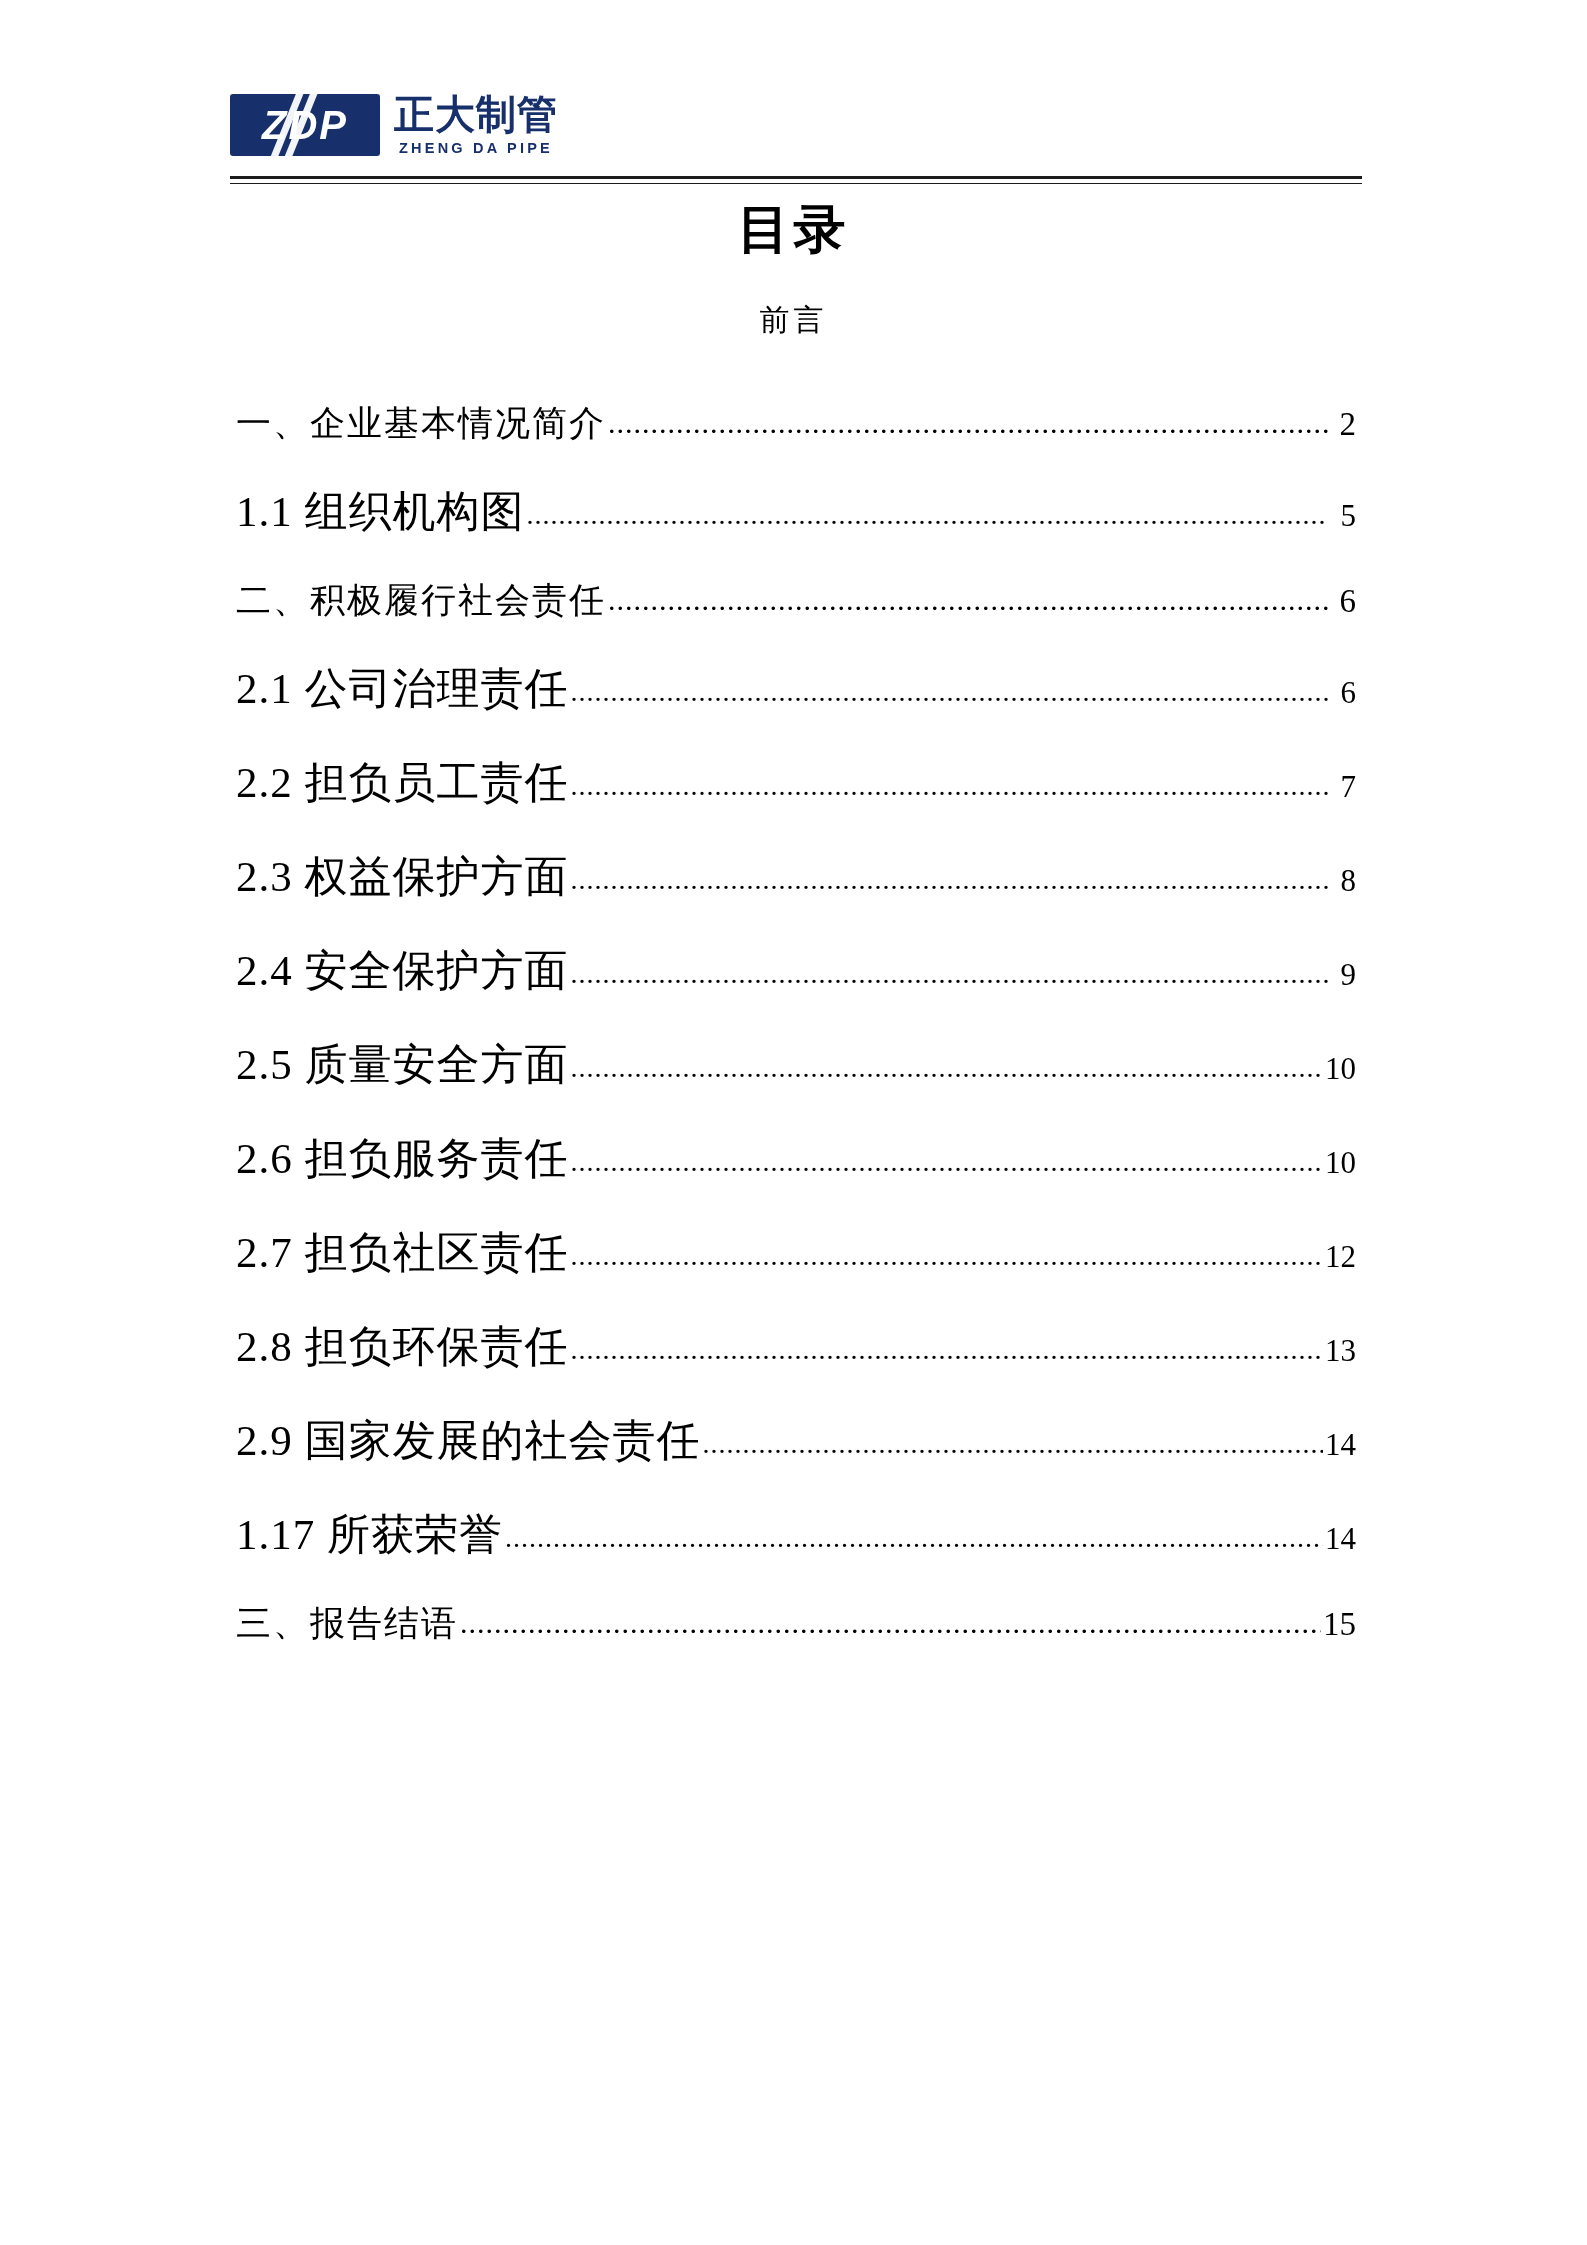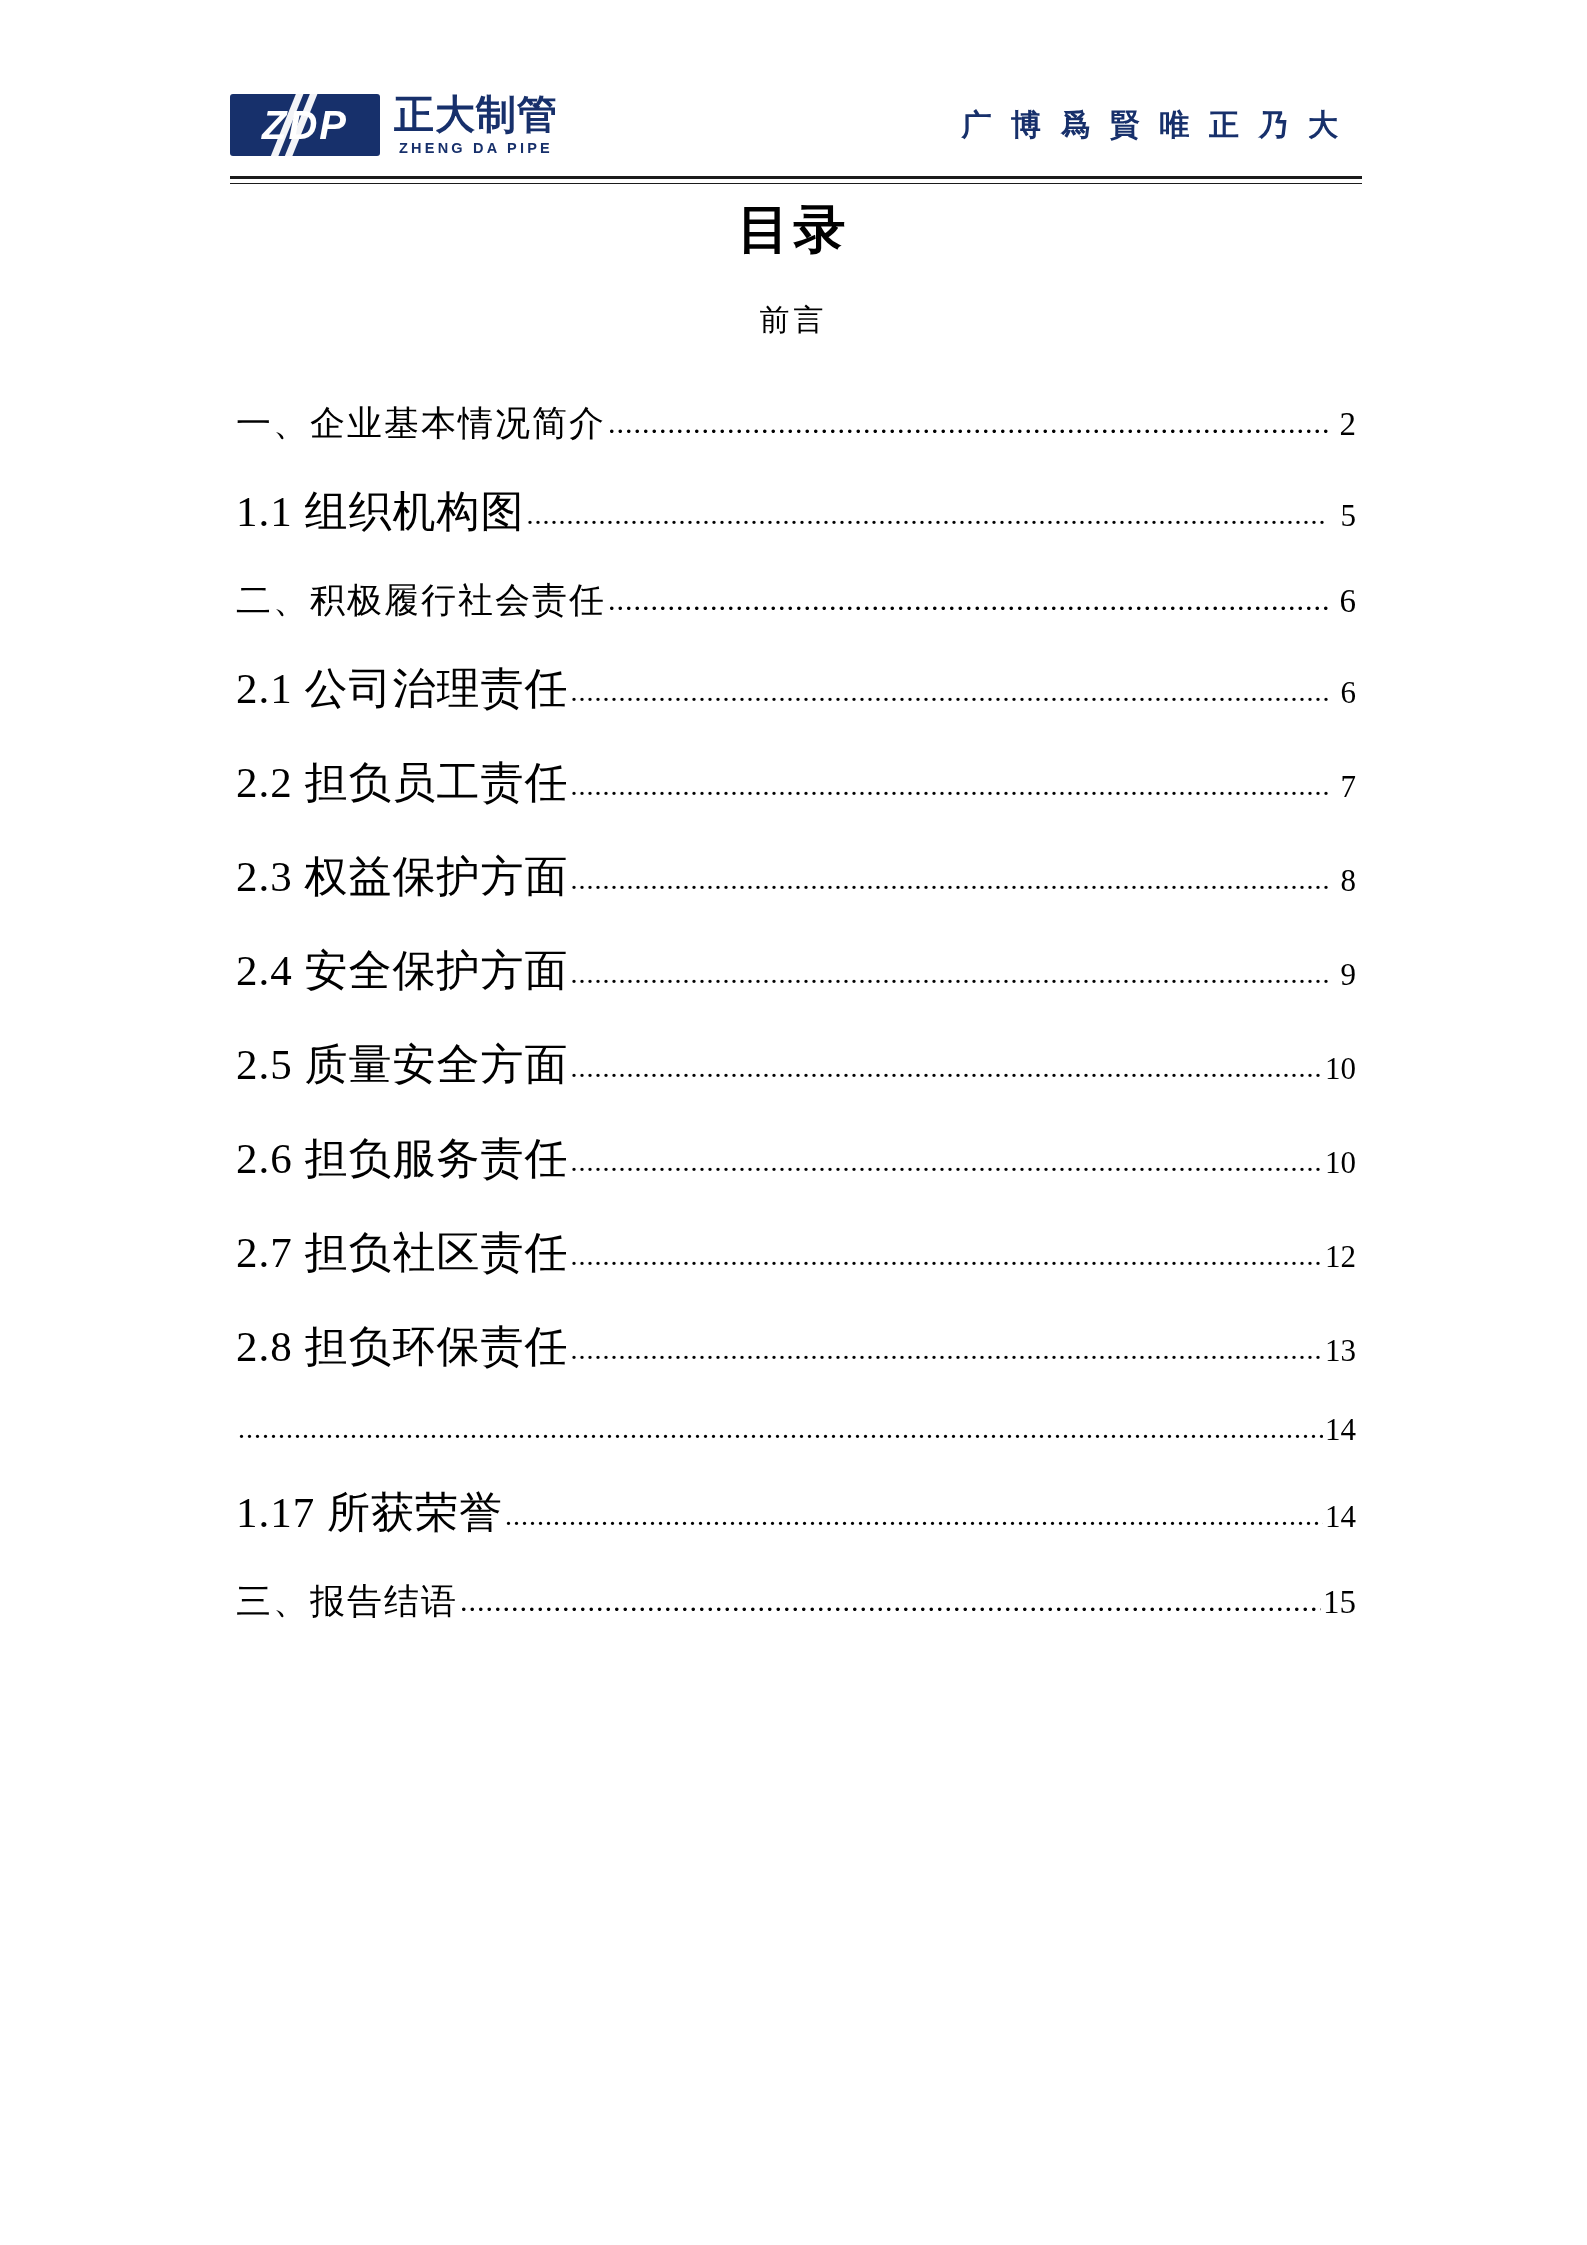--- a/index.html
+++ b/index.html
@@ -213,21 +213,20 @@
         <div class="logo-mark">
           <span class="zdp">ZDP</span>
           <span class="slash"></span>
           <span class="slash s2"></span>
         </div>
         <div class="logo-text">
           <span class="logo-cn">正大制管</span>
           <span class="logo-en">ZHENG DA PIPE</span>
         </div>
       </div>
-      <div class="slogan">广 博 爲 賢   唯 正 乃 大</div>
     </div>
   </div>
   <div class="header-rule"></div>
   <div class="header-rule-2"></div>
 
   <div class="doc-title">目录</div>
   <div class="doc-subtitle">前言</div>
 
   <div class="toc">
 
@@ -291,20 +290,21 @@
       <span class="toc-page">12</span>
     </div>
 
     <div class="toc-row lvl2">
       <span class="toc-label">2.8 担负环保责任</span>
       <span class="toc-dots"></span>
       <span class="toc-page">13</span>
     </div>
 
     <div class="toc-row lvl2">
+      <span class="toc-label">2.9 国家发展的社会责任</span>
       <span class="toc-dots"></span>
       <span class="toc-page">14</span>
     </div>
 
     <div class="toc-row lvl2">
       <span class="toc-label">1.17  所获荣誉</span>
       <span class="toc-dots"></span>
       <span class="toc-page">14</span>
     </div>
 

